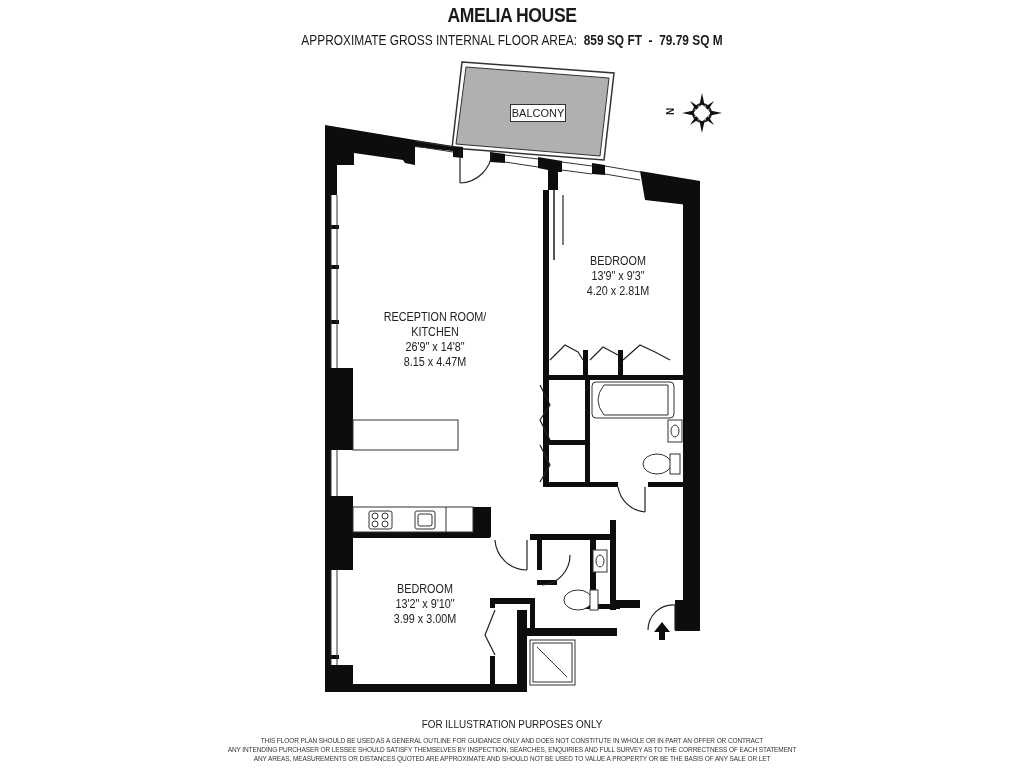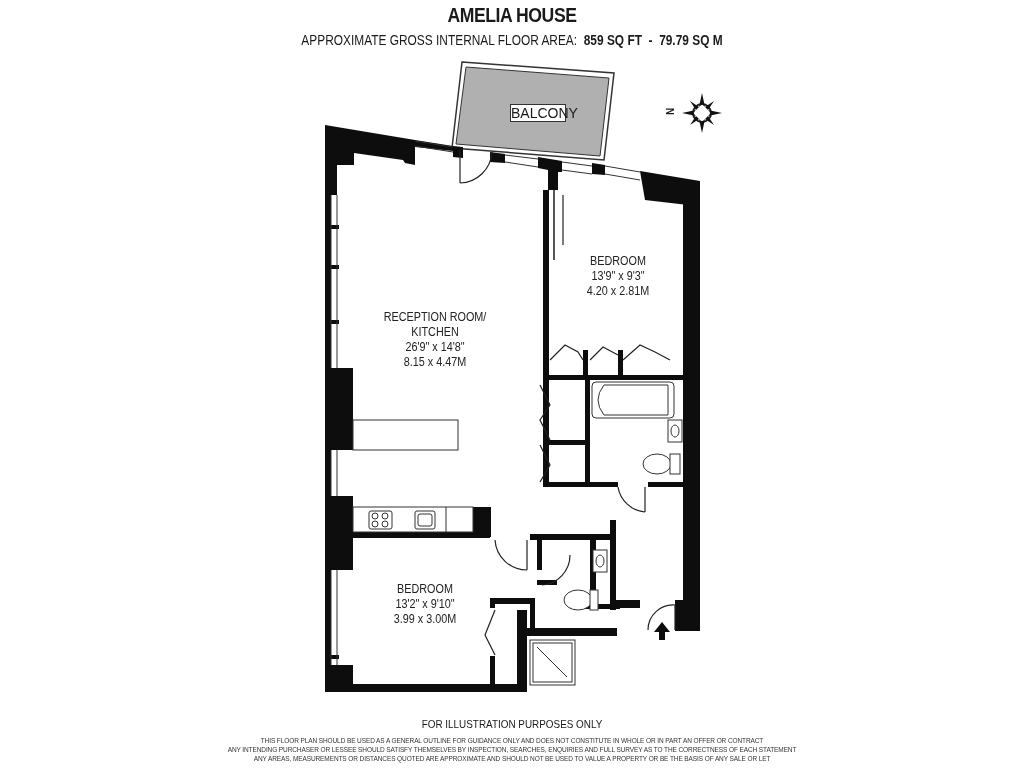--- a/index.html
+++ b/index.html
@@ -2,21 +2,21 @@
 <html><head>
 <meta charset="utf-8">
 <style>
   html, body { margin: 0; padding: 0; background: #ffffff; }
   body { width: 1024px; height: 768px; position: relative; overflow: hidden; font-family: "Liberation Sans", sans-serif; color: #1a1a1a; }
   .title { position: absolute; top: 4px; left: 0; width: 1024px; text-align: center; font-size: 20px; font-weight: bold; letter-spacing: -0.5px; transform: scaleX(0.88); }
   .subtitle { position: absolute; top: 32px; left: 0; width: 1024px; text-align: center; font-size: 14px; transform: scaleX(0.85); }
   .subtitle b { font-weight: bold; }
   .plan { position: absolute; left: 0; top: 0; width: 1024px; height: 768px; }
   .room-label { position: absolute; text-align: center; font-size: 12px; line-height: 15px; color: #222; transform: scaleX(0.9); }
-  .balcony-label { position: absolute; left: 510px; top: 104px; width: 54px; height: 16px; border: 1px solid #333; background: #fff; font-size: 14px; text-align: center; line-height: 16px; }
+  .balcony-label { position: absolute; left: 510px; top: 104px; width: 54px; height: 16px; border: 1px solid #333; background: #fff; font-size: 11px; text-align: center; line-height: 16px; }
   .footer-main { position: absolute; top: 718px; left: 0; width: 1024px; text-align: center; font-size: 11px; transform: scaleX(0.9); }
   .footer-line { position: absolute; left: 0; width: 1024px; text-align: center; font-size: 6.5px; color: #333; letter-spacing: -0.1px; }
 </style>
 </head>
 <body>
 
 <div class="title">AMELIA HOUSE</div>
 <div class="subtitle">
   <span>APPROXIMATE GROSS INTERNAL FLOOR AREA:</span>
   &nbsp;<b>859 SQ FT</b>

